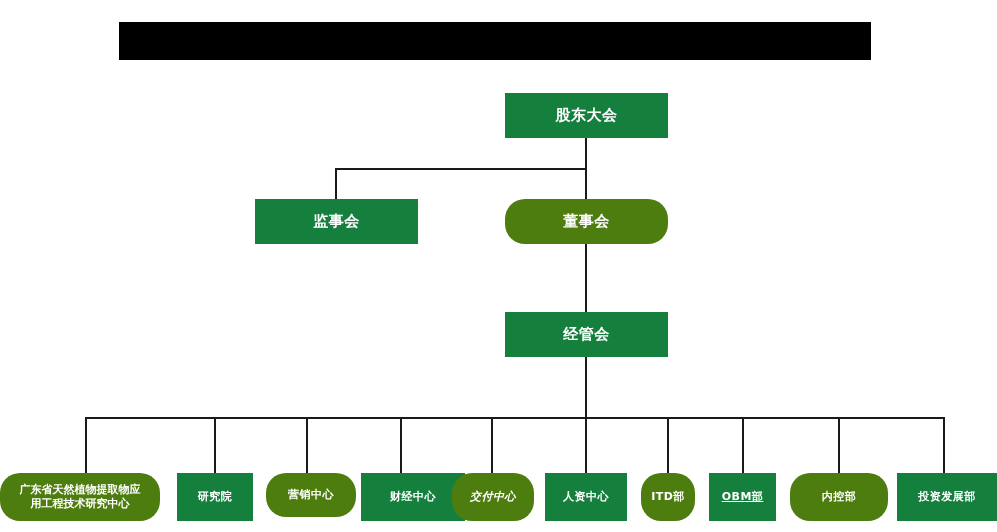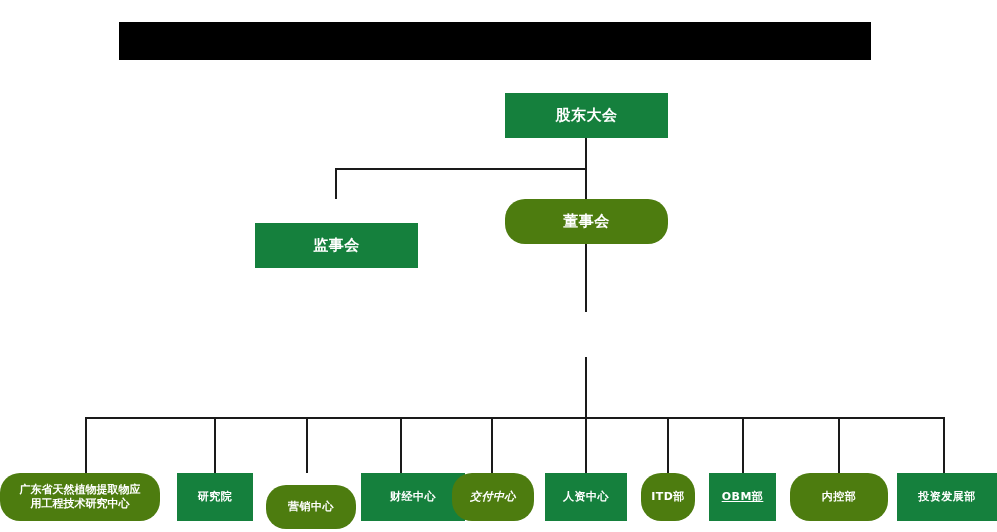--- a/index.html
+++ b/index.html
@@ -63,30 +63,33 @@
   </div>
 
   <div class="connector v" style="left:585px; top:138px; width:2px; height:31px;"></div>
 
   <div class="connector h" style="left:335px; top:168px; width:252px; height:2px;"></div>
 
   <div class="connector v" style="left:335px; top:168px; width:2px; height:31px;"></div>
 
   <div class="connector v" style="left:585px; top:168px; width:2px; height:31px;"></div>
 
-  <div class="node primary" style="left:255px; top:199px; width:163px; height:45px;margin-top:24px;">
+  <div class="node primary" style="left:255px; top:199px; width:163px; height:45px;">
     <span class="label size-lg">监事会</span>
   </div>
 
   <div class="node secondary" style="left:505px; top:199px; width:163px; height:45px;">
     <span class="label size-lg">董事会</span>
   </div>
 
   <div class="connector v" style="left:585px; top:244px; width:2px; height:68px;"></div>
 
+  <div class="node primary" style="left:505px; top:312px; width:163px; height:45px;">
+    <span class="label size-lg">经管会</span>
+  </div>
 
   <div class="connector v" style="left:585px; top:357px; width:2px; height:61px;"></div>
   <div class="connector h" style="left:85px; top:417px; width:859px; height:2px;"></div>
 
   <div class="connector v" style="left:85px;  top:417px; height:56px;"></div>
   <div class="connector v" style="left:214px; top:417px; height:56px;"></div>
   <div class="connector v" style="left:306px; top:417px; height:56px;"></div>
   <div class="connector v" style="left:400px; top:417px; height:56px;"></div>
   <div class="connector v" style="left:491px; top:417px; height:56px;"></div>
   <div class="connector v" style="left:585px; top:417px; height:56px;"></div>
@@ -99,21 +102,21 @@
     <span class="label size-sm">
       <span>广东省天然植物提取物应</span><br>
       <span>用工程技术研究中心</span>
     </span>
   </div>
 
   <div class="node primary" style="left:177px; top:473px; width:76px; height:48px;">
     <span class="label size-md">研究院</span>
   </div>
 
-  <div class="node secondary" style="left:266px; top:473px; width:90px; height:44px;margin-top:12px;">
+  <div class="node secondary" style="left:266px; top:473px; width:90px; height:44px;">
     <span class="label size-md">营销中心</span>
   </div>
 
   <div class="node primary" style="left:361px; top:473px; width:104px; height:48px;">
     <span class="label size-md">财经中心</span>
   </div>
 
   <div class="node secondary" style="left:452px; top:473px; width:82px; height:48px;font-style:italic;">
     <span class="label size-md">交付中心</span>
   </div>

